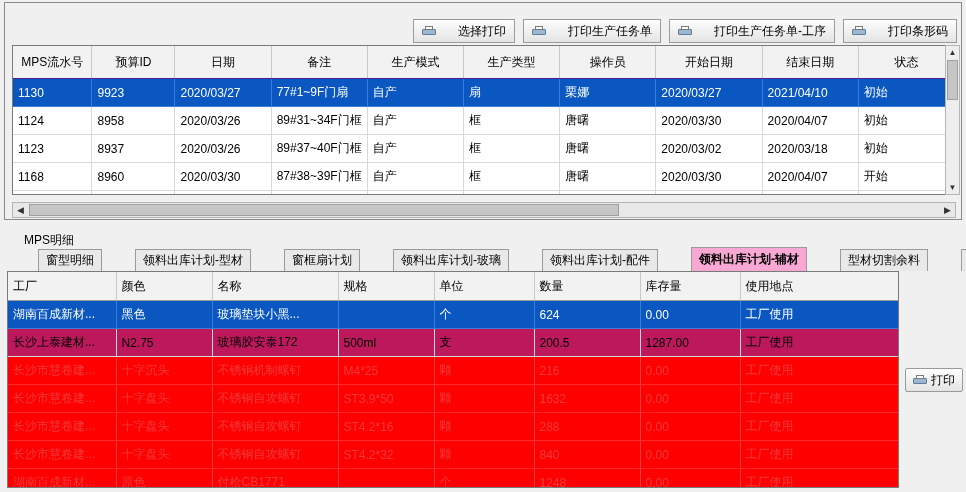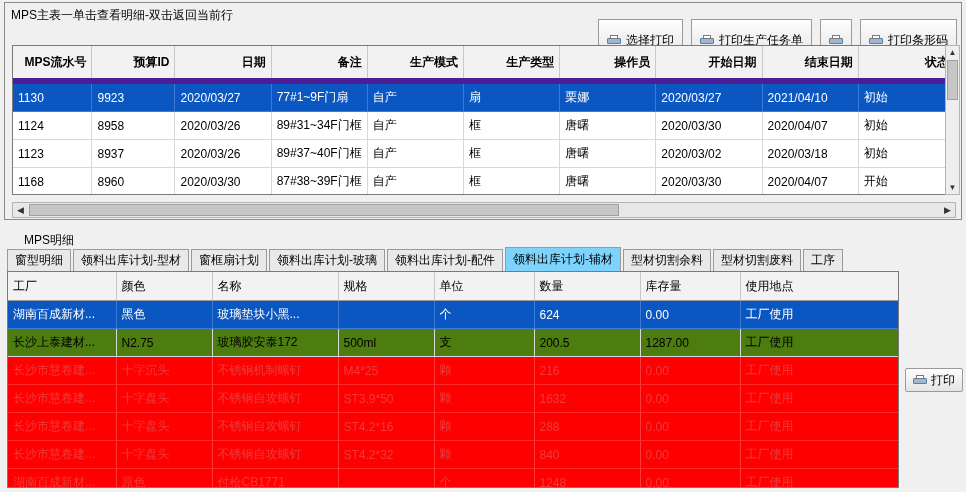--- a/index.html
+++ b/index.html
@@ -44,23 +44,23 @@
     position: absolute;
     right: 4px;
     top: 16px;
     display: flex;
     gap: 8px;
     align-items: center;
   }
   .tb-btn {
     display: inline-flex;
     align-items: center;
-    gap: 5px;
+    gap: 22px;
     height: 22px;
-    padding: 9px 8px;
+    padding: 0 8px;
     background: linear-gradient(#fdfdfd, #e4e4e4);
     border: 1px solid #9a9a9a;
     border-radius: 0;
     font-size: 12px;
     color: #000;
     white-space: nowrap;
     cursor: pointer;
   }
   .printer-icon {
     width: 14px;
@@ -104,23 +104,23 @@
   }
   table.grid {
     border-collapse: collapse;
     table-layout: fixed;
     width: 100%;
     font-size: 12px;
   }
   table.grid th {
     background: #f2f2f2;
     border-right: 1px solid #c8c8c8;
-    border-bottom: 6px solid #4c1d95;
-    font-weight: bold;
-    text-align: right;
+    border-bottom: 1px solid #4c1d95;
+    font-weight: normal;
+    text-align: center;
     padding: 4px 5px;
     height: 24px;
     vertical-align: middle;
     white-space: nowrap;
     overflow: hidden;
   }
   table.grid td {
     border-right: 1px solid #d8d8d8;
     border-bottom: 1px solid #d8d8d8;
     padding: 3px 5px;
@@ -228,25 +228,26 @@
     height: 21px;
     padding: 0 7px;
     display: flex;
     align-items: center;
     background: #e9e9e9;
     border: 1px solid #9a9a9a;
     border-bottom: none;
     font-size: 12px;
     white-space: nowrap;
     cursor: pointer;
+    margin-left: 31px;
   }
   .tab.active {
-    background: #7dd3fc;
+    background: #f9a8d4;
     height: 23px;
-    font-weight: normal;
+    font-weight: bold;
     position: relative;
     z-index: 3;
   }
 
   .detail-wrap {
     position: absolute;
     left: 7px;
     top: 271px;
     width: 892px;
     height: 217px;
@@ -287,21 +288,21 @@
     border-bottom: 1px solid #3b7ad6;
   }
   tr.row-red td {
     background: #fe0000;
     color: #ef3a3a;
     border-right: 1px solid #ff3a3a;
     border-bottom: 1px solid #ff2b2b;
     margin-left: 28px;
   }
   tr.row-white td {
-    background: #4d7c0f;
+    background: #be185d;
     color: #000;
     margin-top: 33px;
   }
 
   .print-side {
     position: absolute;
     left: 905px;
     top: 368px;
     display: inline-flex;
     align-items: center;
@@ -315,33 +316,33 @@
     cursor: pointer;
   }
 </style>
 </head>
 <body>
 
 <div class="app">
 
   <div class="top-panel">
 
-    <div class="panel-title">MPS主表一单击查看明细-双击返回当前行</div>
 
     <div class="toolbar">
       <div class="tb-btn">
         <span class="printer-icon"></span>
         <span>选择打印</span>
       </div>
       <div class="tb-btn">
         <span class="printer-icon"></span>
         <span>打印生产任务单</span>
       </div>
       <div class="tb-btn">
         <span class="printer-icon"></span>
+        <span>打印生产任务单-工序</span>
       </div>
       <div class="tb-btn">
         <span class="printer-icon"></span>
         <span>打印条形码</span>
       </div>
     </div>
 
     <div class="grid-wrap">
       <table class="grid">
         <colgroup>

